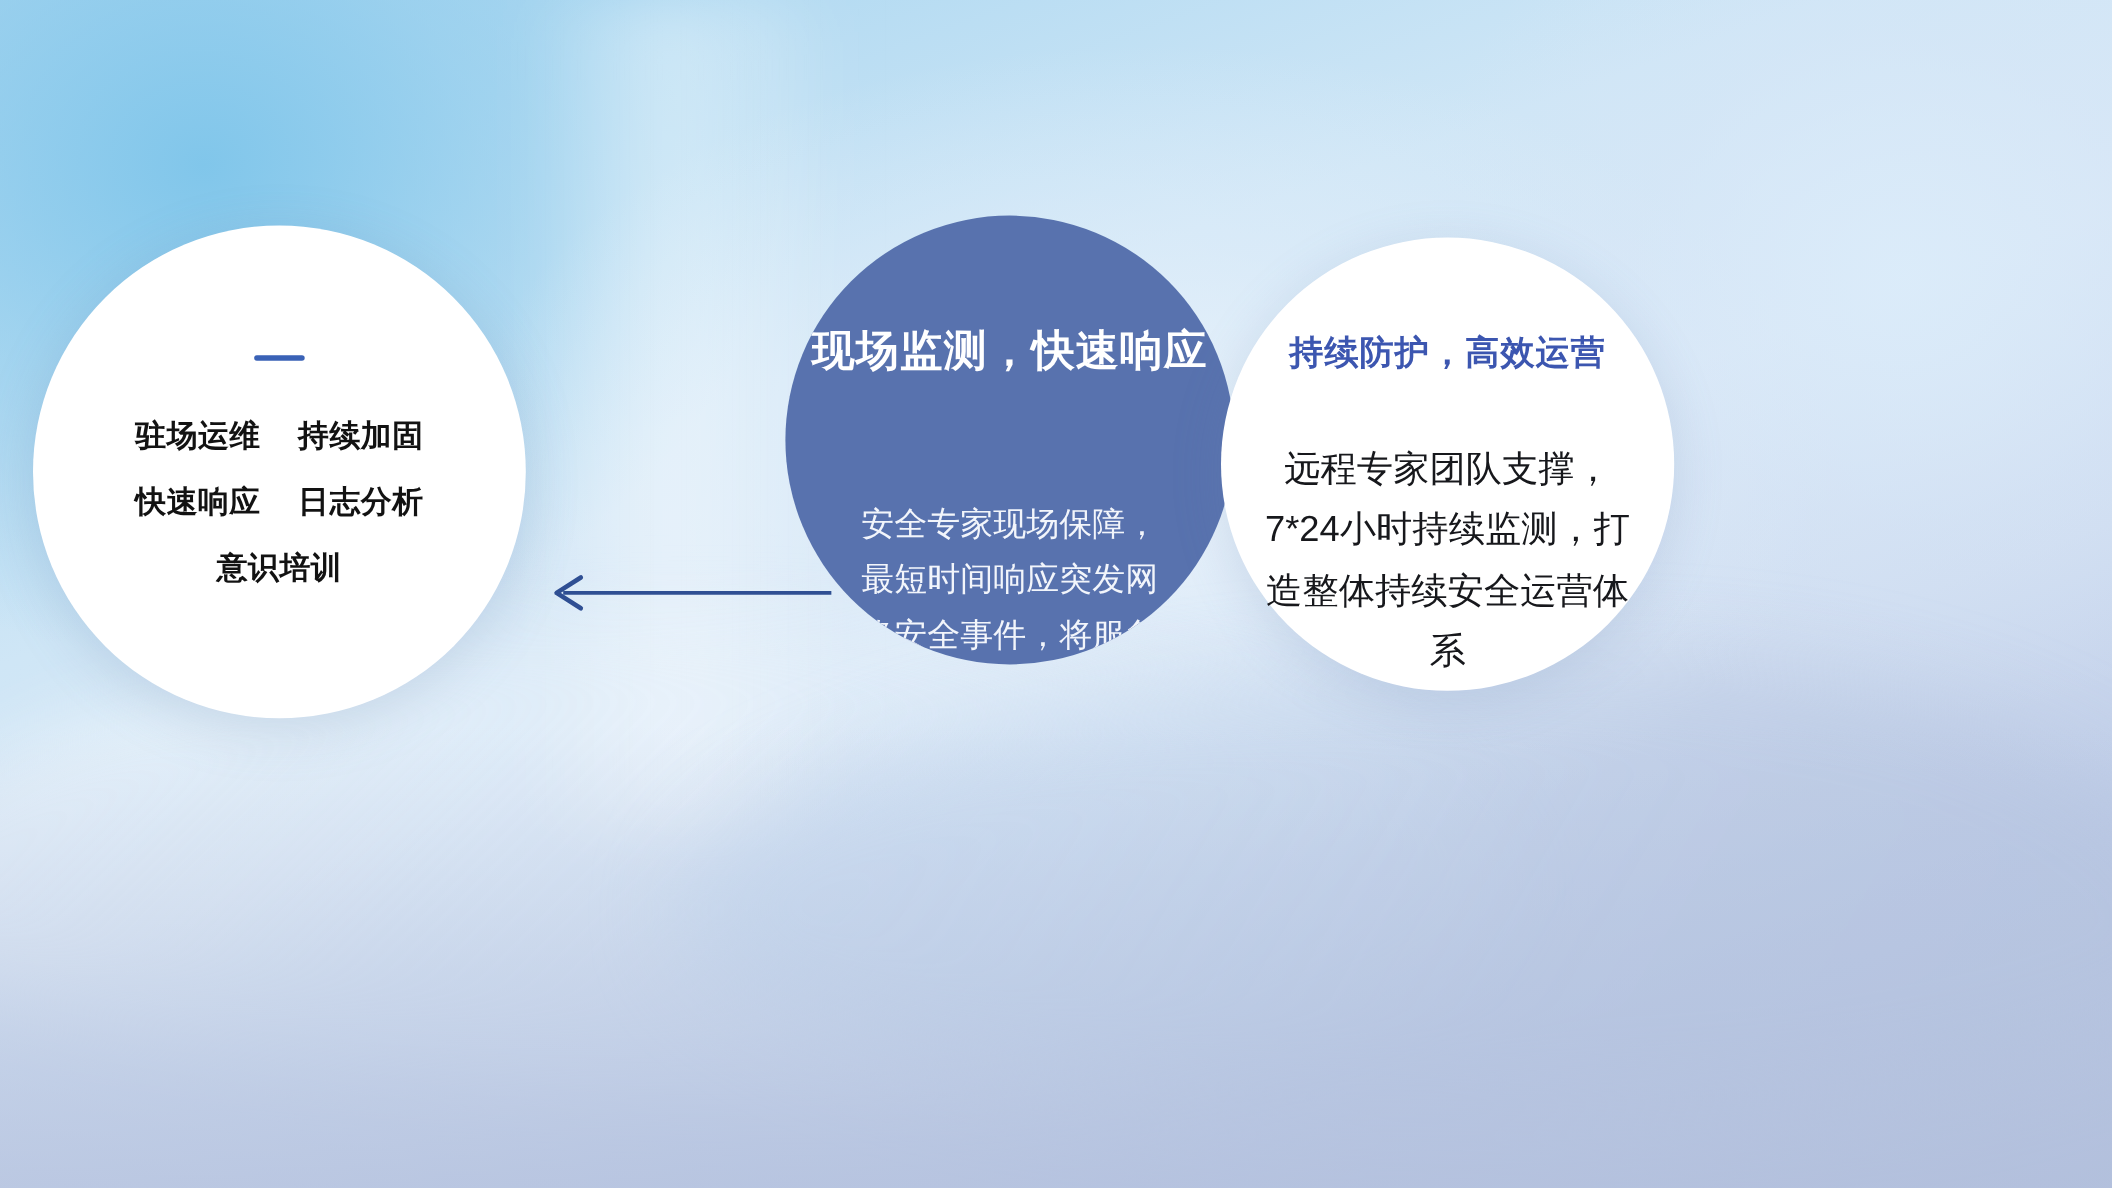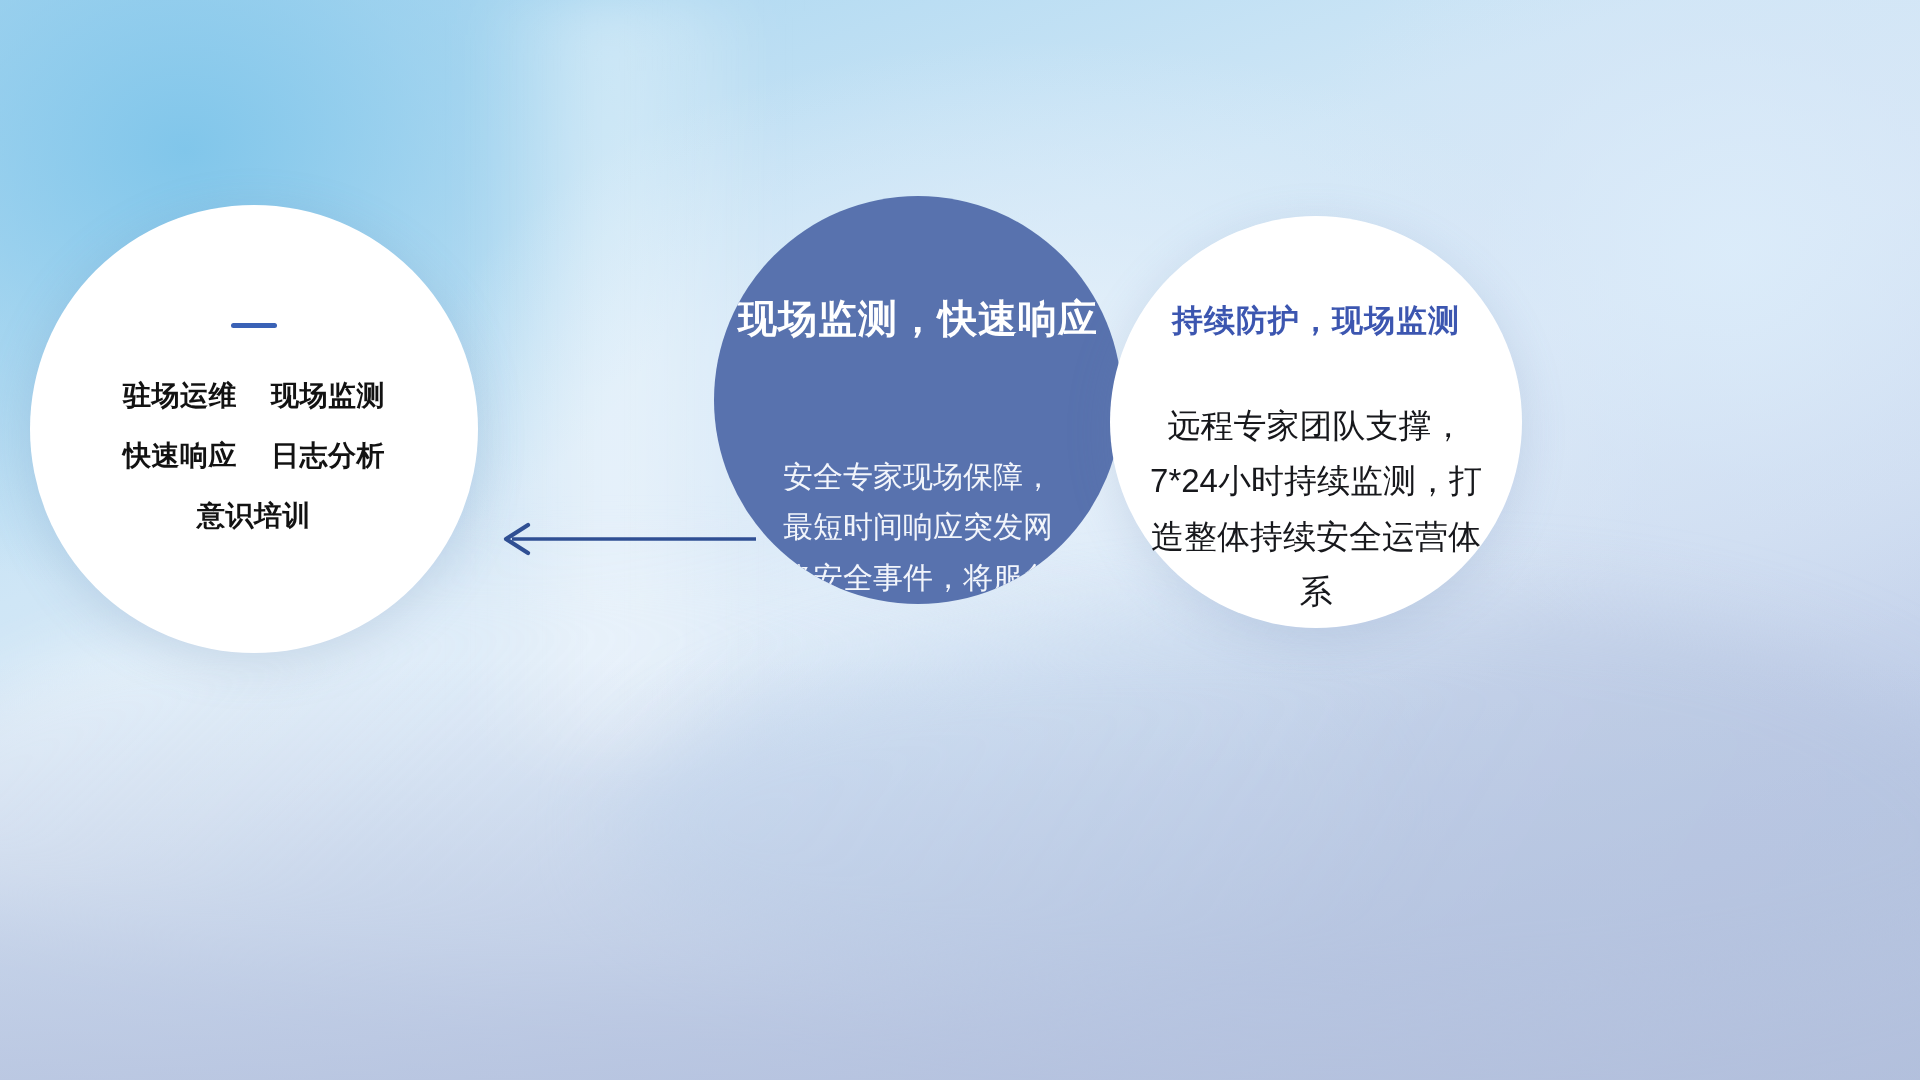--- a/index.html
+++ b/index.html
@@ -238,21 +238,21 @@
   <div class="bg-wave2"></div>
   <div class="bg-bottom-tint"></div>
   <div class="bg-left-dark"></div>
 
   <div class="circle" id="circle-left">
     <div class="inner">
       <div class="rule-dash"></div>
 
       <div class="tag-row">
         <span>驻场运维</span>
-        <span>现场监测</span>
+        <span>持续加固</span>
       </div>
 
       <div class="tag-row">
         <span>快速响应</span>
         <span>日志分析</span>
       </div>
 
       <div class="tag-row single">
         <span>意识培训</span>
       </div>
@@ -261,21 +261,21 @@
 
   <div class="circle" id="circle-mid">
     <div class="inner">
       <div class="ttl">现场监测，快速响应</div>
       <div class="body">安全专家现场保障，最短时间响应突发网络安全事件，将服务效率最大化</div>
     </div>
   </div>
 
   <div class="circle" id="circle-right">
     <div class="inner">
-      <div class="ttl">持续防护，现场监测</div>
+      <div class="ttl">持续防护，高效运营</div>
       <div class="body">远程专家团队支撑，7*24小时持续监测，打造整体持续安全运营体系</div>
     </div>
   </div>
 
   <svg id="flow-arrow" viewBox="0 0 268 62">
     <line x1="268" y1="31" x2="24" y2="31" stroke="#2f4f93" stroke-width="3.4"></line>
     <polyline points="40,17 18,31 40,45" fill="none" stroke="#2f4f93" stroke-width="4.2" stroke-linecap="round" stroke-linejoin="round"></polyline>
   </svg>
 
 </div>

